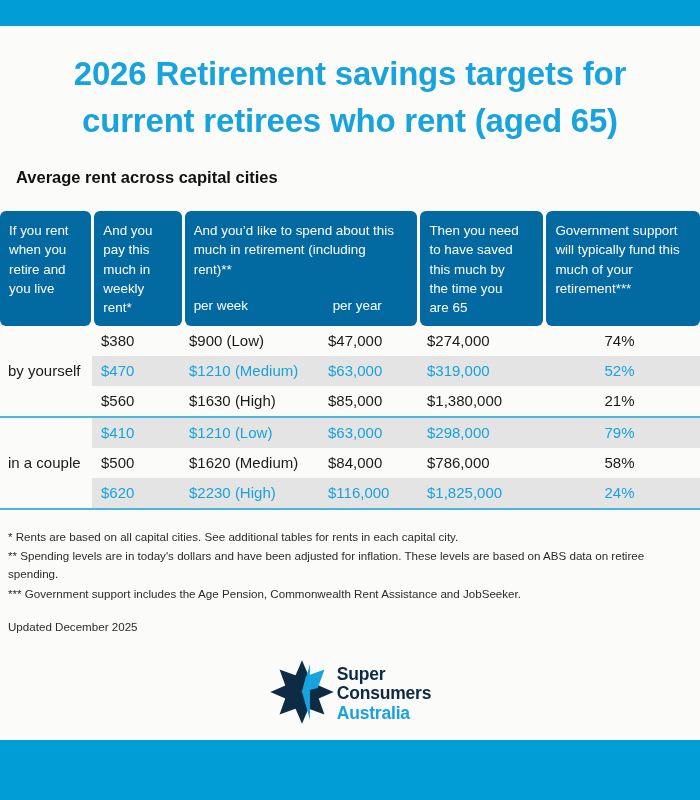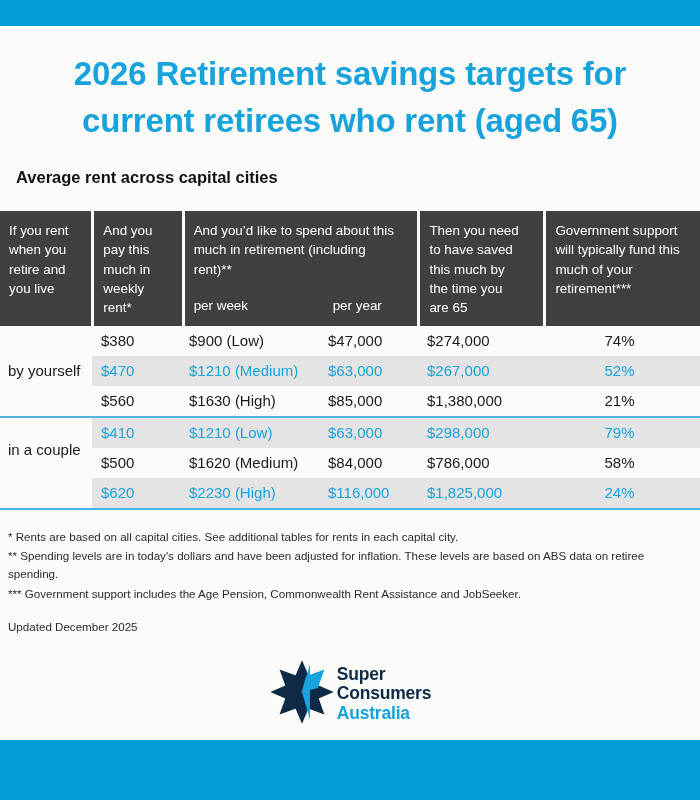--- a/index.html
+++ b/index.html
@@ -57,27 +57,28 @@
     margin-top: 24px;
     width: 700px;
   }
   .header-row {
     display: flex;
     height: 115px;
     gap: 3px;
     padding: 0 0 0 0;
   }
   .hcell {
-    background: #404040;
+    background: #0369a1;
     color: #ffffff;
     font-size: 13.4px;
     line-height: 1.45;
     padding: 10px 20px 0 9px;
     box-sizing: border-box;
     position: relative;
+    border-radius: 6px;
   }
   .hcell .sub {
     position: absolute;
     bottom: 10px;
     left: 9px;
     font-size: 13.4px;
   }
   .hcell .sub.second {
     left: 148px;
   }
@@ -225,41 +226,41 @@
           <div class="cellval v-gov">74%</div>
         </div>
       </div>
 
       <div class="drow alt blue">
         <div class="rowlabel"></div>
         <div class="shaded">
           <div class="cellval v-rent">$470</div>
           <div class="cellval v-week">$1210 (Medium)</div>
           <div class="cellval v-year">$63,000</div>
-          <div class="cellval v-saved">$267,000</div>
+          <div class="cellval v-saved">$319,000</div>
           <div class="cellval v-gov">52%</div>
         </div>
       </div>
 
       <div class="drow">
         <div class="rowlabel"></div>
         <div class="shaded">
           <div class="cellval v-rent">$560</div>
           <div class="cellval v-week">$1630 (High)</div>
           <div class="cellval v-year">$85,000</div>
           <div class="cellval v-saved">$1,380,000</div>
           <div class="cellval v-gov">21%</div>
         </div>
       </div>
     </div>
 
     <div class="divider"></div>
 
     <div class="body-group">
-      <div class="group-label" style="top:17px;">in a couple</div>
+      <div class="group-label" style="top:30px;">in a couple</div>
 
       <div class="drow alt blue">
         <div class="rowlabel"></div>
         <div class="shaded">
           <div class="cellval v-rent">$410</div>
           <div class="cellval v-week">$1210 (Low)</div>
           <div class="cellval v-year">$63,000</div>
           <div class="cellval v-saved">$298,000</div>
           <div class="cellval v-gov">79%</div>
         </div>

